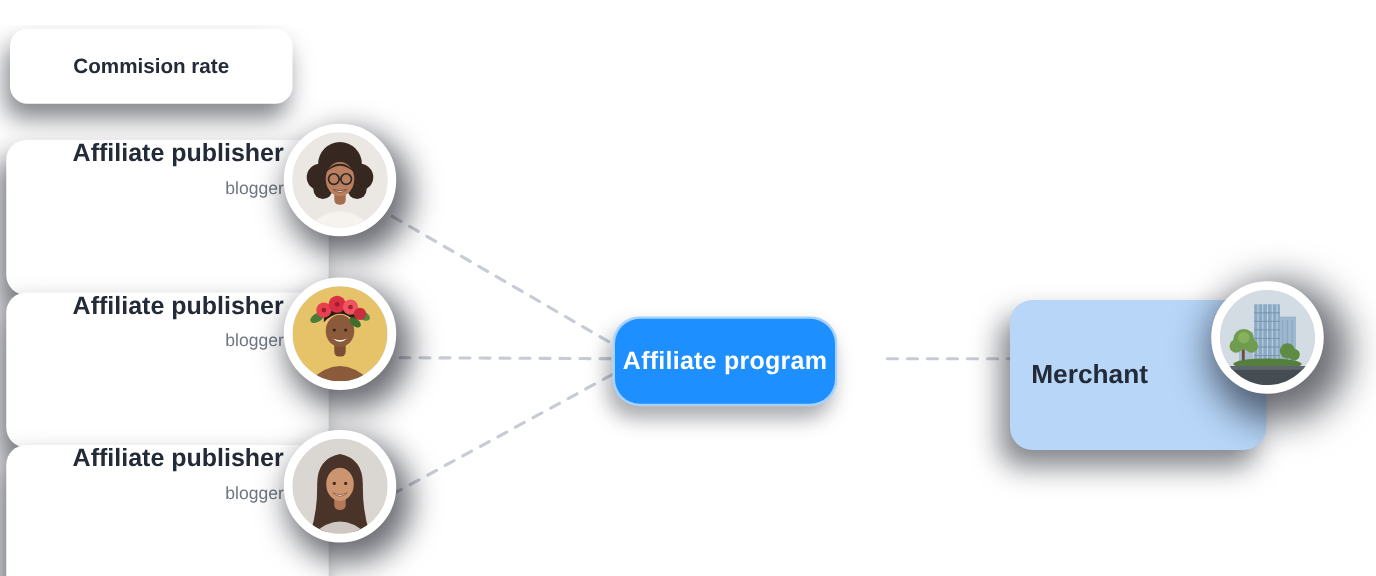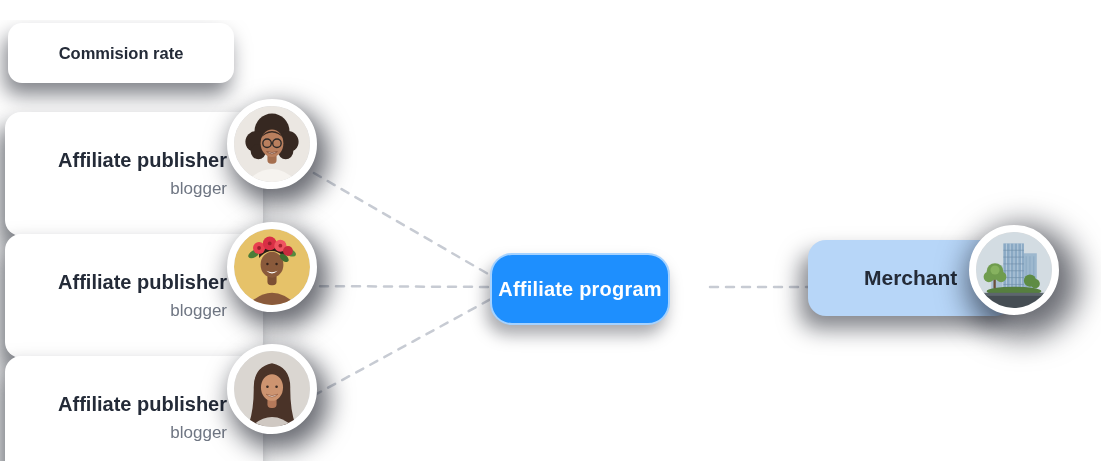--- a/index.html
+++ b/index.html
@@ -15,49 +15,49 @@
   }
   .label-card {
     left:8px; top:3px; width:226px; height:60px; border-radius:14px;
     display:flex; align-items:center; justify-content:center;
     box-shadow:-4px 12px 20px rgba(8,12,24,0.5);
   }
   .label-card .t { font-size:16.5px; font-weight:bold; color:var(--title-text,#242B38); }
 
   .pub-card {
     left:5px; width:258px; height:124px; box-sizing:border-box;
-    display:flex; flex-direction:column; justify-content:center; align-items:flex-end;
+    display:flex; flex-direction:column; justify-content:flex-start; align-items:flex-end;
     gap:7px; padding-right:36px;
   }
   .p1 { top:92px; } .p2 { top:214px; } .p3 { top:336px; }
   .pub-title { font-size:20px; font-weight:bold; color:var(--title-text,#242B38); }
-  .pub-sub { font-size:17px; color:var(--subtitle-text,#6F7683); }
+  .pub-sub { font-size:14px; color:var(--subtitle-text,#6F7683); }
 
   .avatar {
     position:absolute; width:76px; height:76px; border:7px solid #ffffff; border-radius:50%;
     overflow:hidden; box-shadow:7px 11px 24px 5px rgba(8,12,24,0.6); background:#ddd;
   }
   .avatar svg { display:block; width:100%; height:100%; }
   .a1 { left:227px; top:79px; }
   .a2 { left:227px; top:202px; }
   .a3 { left:227px; top:324px; }
   .am { left:969px; top:205px; box-shadow:9px 11px 30px 11px rgba(8,12,24,0.6); }
 
   .program {
     position:absolute; left:490px; top:233px; width:180px; height:72px; box-sizing:border-box;
     background:var(--program-bg,#1E8FFE); border:2px solid rgba(255,255,255,0.6); border-radius:22px;
     display:flex; align-items:center; justify-content:center;
     box-shadow:-4px 10px 16px rgba(8,12,24,0.35);
   }
   .program .t { color:var(--program-text,#ffffff); font-size:20px; font-weight:bold; letter-spacing:0.2px; }
 
   .merchant {
-    position:absolute; left:808px; top:220px; width:205px; height:76px; box-sizing:border-box;
+    position:absolute; left:808px; top:220px; width:205px; height:120px; box-sizing:border-box;
     background:var(--merchant-bg,#B7D6F8); border-radius:18px;
-    display:flex; flex-direction:column; justify-content:center; gap:6px; padding-left:56px;
+    display:flex; flex-direction:column; justify-content:center; gap:6px; padding-left:17px;
     box-shadow:-8px 13px 22px rgba(8,12,24,0.5);
   }
   .m-title { font-size:21px; font-weight:bold; color:var(--title-text,#242B38); }
   .m-sub { font-size:18px; color:var(--subtitle-text,#6F7683); }
 </style>
 </head>
 <body>
 
 <div class="stage">
 

